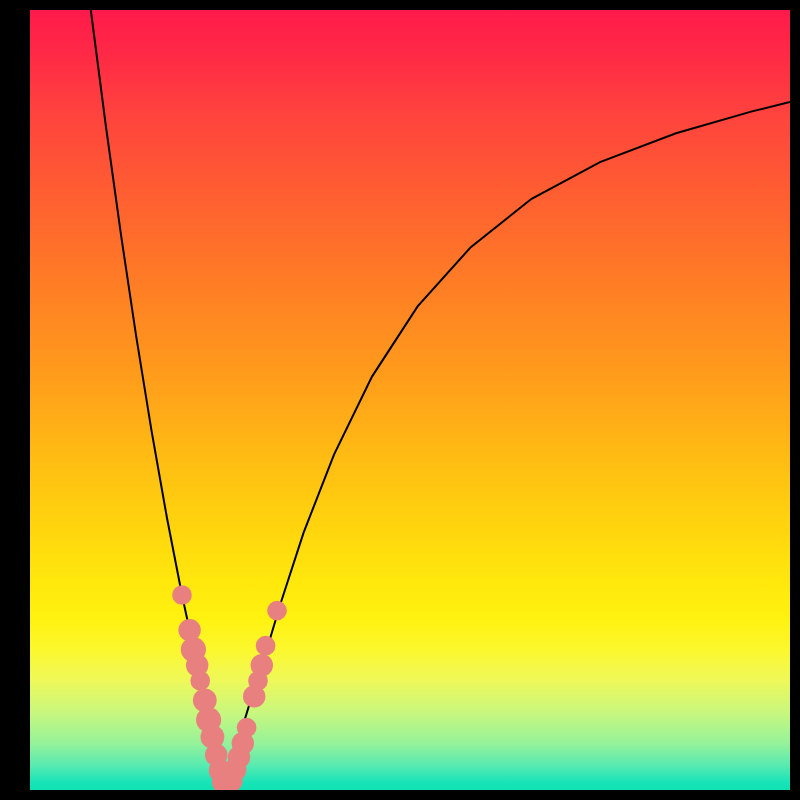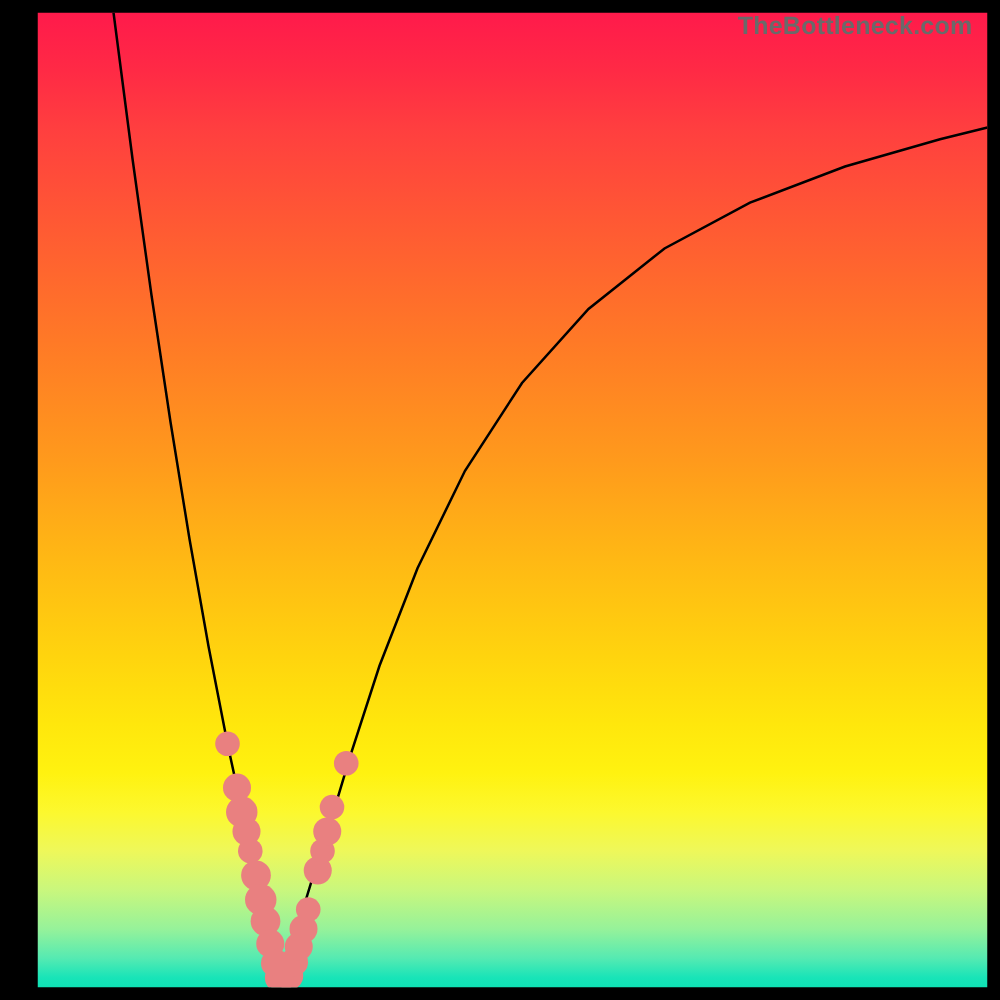--- a/index.html
+++ b/index.html
@@ -71,21 +71,20 @@
     fill: #e98080;
     stroke: none;
   }
 </style>
 </head>
 <body>
 
 <div class="frame">
   <div class="plot-area">
     <div class="gradient-bg"></div>
-    <div class="watermark">TheBottleneck.com</div>
     <svg class="curves" viewBox="0 0 760 780" preserveAspectRatio="none">
       <path id="left-path" class="curve" d="M60.80 0.00 L76.00 117.00 L91.20 226.20 L106.40 327.60 L121.60 421.20 L136.80 507.00 L152.00 585.00 L159.60 620.10 L167.20 655.20 L174.80 686.40 L179.36 709.80 L183.92 733.20 L188.48 752.70 L192.28 768.30 L193.80 778.44 "></path>
       <path id="right-path" class="curve" d="M193.80 778.44 L197.60 767.52 L205.20 742.56 L212.80 716.04 L224.20 678.60 L235.60 643.50 L250.80 592.80 L273.60 522.60 L304.00 444.60 L342.00 366.60 L387.60 296.40 L440.80 237.12 L501.60 188.76 L570.00 152.10 L646.00 123.24 L722.00 101.40 L760.00 92.04 "></path>
       <g id="dots">
           <circle cx="152.00" cy="585.00" r="9.84" class="dot"></circle>
           <circle cx="159.60" cy="620.10" r="11.21" class="dot"></circle>
           <circle cx="163.40" cy="639.60" r="12.58" class="dot"></circle>
           <circle cx="167.20" cy="655.20" r="11.21" class="dot"></circle>
           <circle cx="170.24" cy="670.80" r="9.84" class="dot"></circle>
           <circle cx="174.80" cy="690.30" r="11.89" class="dot"></circle>

